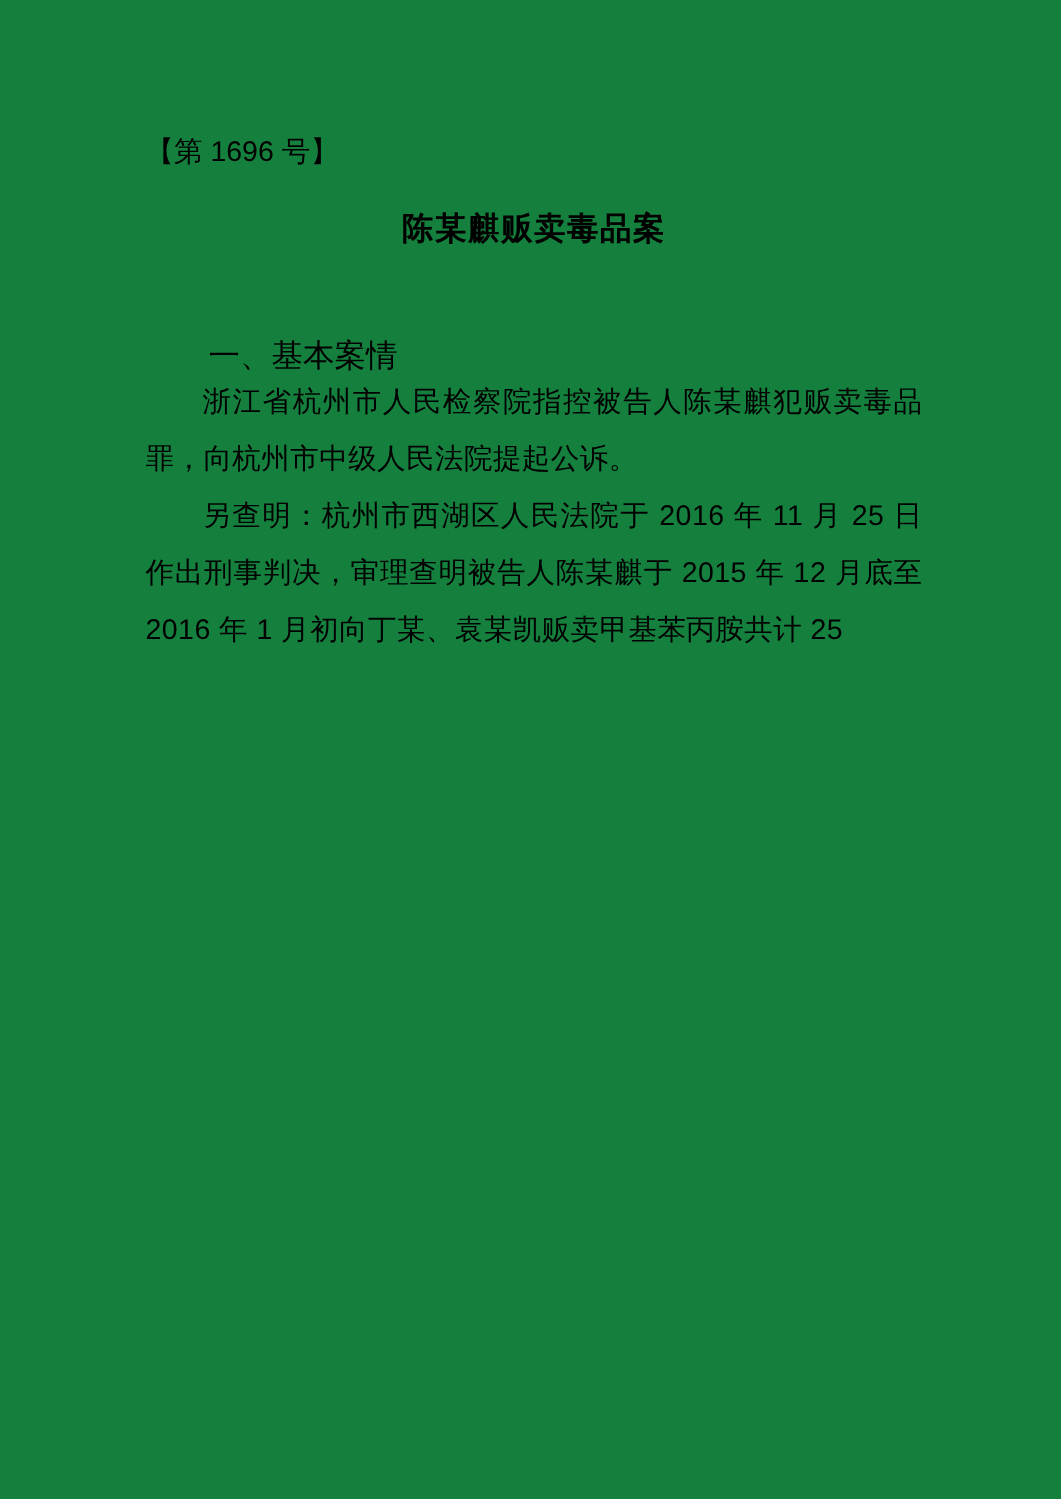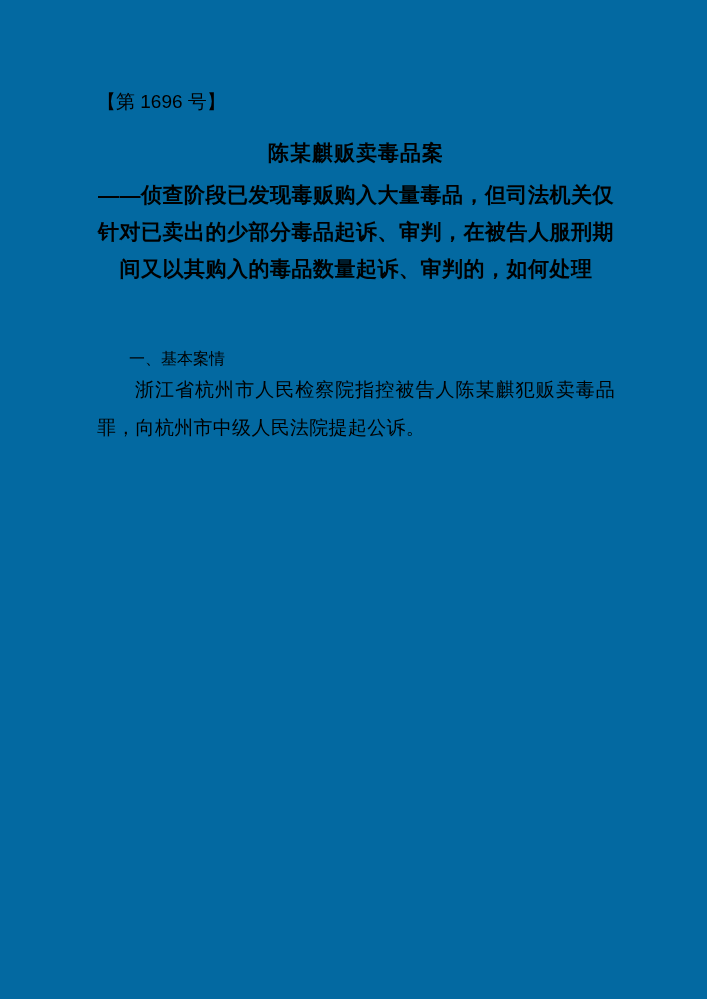--- a/index.html
+++ b/index.html
@@ -5,21 +5,21 @@
     * { margin: 0; padding: 0; box-sizing: border-box; }
     html, body {
       background: #ffffff;
       font-family: "Liberation Sans", "DejaVu Sans", sans-serif;
       color: #000000;
     }
     .page {
       position: relative;
       width: 707px;
       height: 999px;
-      background: #0369a1;
+      background: #15803d;
       overflow: hidden;
       padding: 90px 92px 0 97px;
     }
     .doc-number {
       font-size: 19px;
       line-height: 24px;
       font-weight: normal;
       text-align: left;
     }
     .case-title {
@@ -33,21 +33,21 @@
     .case-subtitle {
       margin-top: 10px;
       font-size: 21px;
       line-height: 37px;
       font-weight: bold;
       text-align: center;
       letter-spacing: 0.5px;
     }
     .section-heading {
       margin-top: 60px;
-      font-size: 16px;
+      font-size: 21px;
       line-height: 24px;
       font-weight: normal;
       text-indent: 2em;
     }
     .body-para {
       font-size: 19px;
       line-height: 38px;
       text-indent: 2em;
       text-align: justify;
       letter-spacing: 0.3px;
@@ -56,21 +56,21 @@
     .body-para + .body-para { }
   </style>
 </head>
 <body>
 
 <div class="page">
   <div class="doc-number">【第 1696 号】</div>
 
   <h1 class="case-title">陈某麒贩卖毒品案</h1>
 
-  <div class="case-subtitle">——侦查阶段已发现毒贩购入大量毒品，但司法机关仅针对已卖出的少部分毒品起诉、审判，在被告人服刑期间又以其购入的毒品数量起诉、审判的，如何处理</div>
 
   <div class="section-heading">一、基本案情</div>
 
 
   <p class="body-para">浙江省杭州市人民检察院指控被告人陈某麒犯贩卖毒品罪，向杭州市中级人民法院提起公诉。</p>
 
 
+  <p class="body-para">另查明：杭州市西湖区人民法院于 2016 年 11 月 25 日作出刑事判决，审理查明被告人陈某麒于 2015 年 12 月底至 2016 年 1 月初向丁某、袁某凯贩卖甲基苯丙胺共计 25</p>
 </div>
 
 </body></html>

